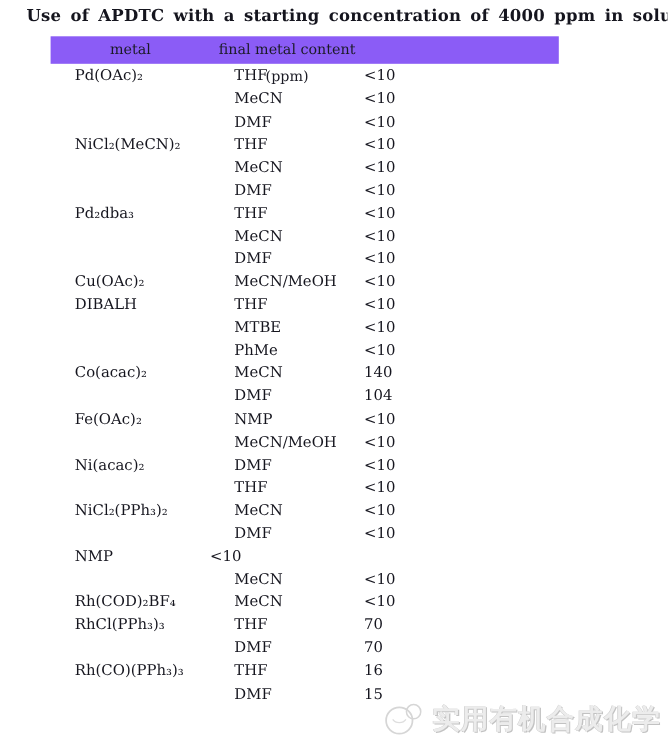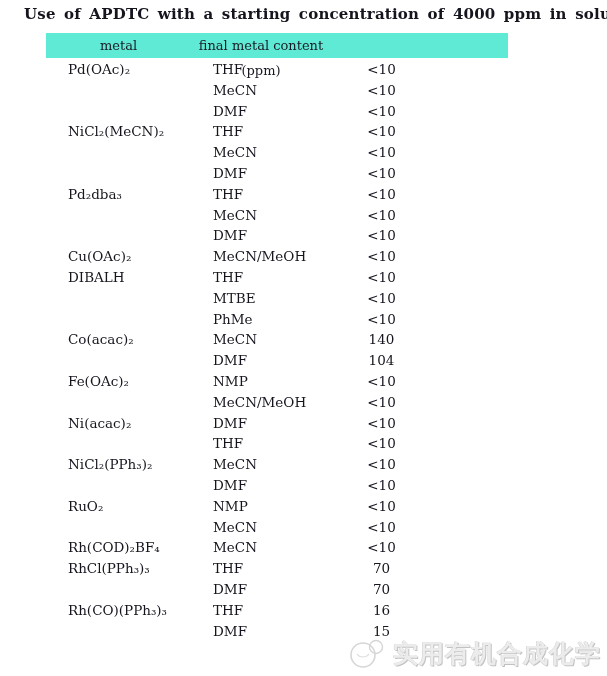--- a/index.html
+++ b/index.html
@@ -32,21 +32,21 @@
   
   .tbl {
     position: absolute;
     left: 46px;
     top: 33px;
     width: 462px;
   }
   .thead {
     display: grid;
     grid-template-columns: 145px 140px 177px;
-    background: #5eead4;
+    background: #8b5cf6;
     height: 25px;
   }
   .thead .hcell {
     font-size: 13px;
     line-height: 25px;
     text-align: center;
     color: #1a1a24;
   }
   .tbody { margin-top: 1px; }
   .trow {
@@ -55,21 +55,21 @@
     height: 20.8px;
   }
   .cell {
     font-size: 13.5px;
     line-height: 20.8px;
     white-space: nowrap;
     color: #15151e;
   }
   .cell.metal   { padding-left: 22px; }
   .cell.solvent { padding-left: 22px; }
-  .cell.value   { text-align: center; padding-right: 76px; }
+  .cell.value   { text-align: left; padding-right: 76px; }
   
   .watermark {
     position: absolute;
     right: 6px;
     bottom: 6px;
     display: flex;
     align-items: center;
     gap: 6px;
   }
   .wm-icon { display: block; }
@@ -216,21 +216,20 @@
       <div class="cell value">&lt;10</div>
     </div>
 
     <div class="trow">
       <div class="cell metal"></div>
       <div class="cell solvent">DMF</div>
       <div class="cell value">&lt;10</div>
     </div>
 
     <div class="trow">
-      <div class="cell metal">RuO₂</div>
       <div class="cell solvent">NMP</div>
       <div class="cell value">&lt;10</div>
     </div>
 
     <div class="trow">
       <div class="cell metal"></div>
       <div class="cell solvent">MeCN</div>
       <div class="cell value">&lt;10</div>
     </div>
 

